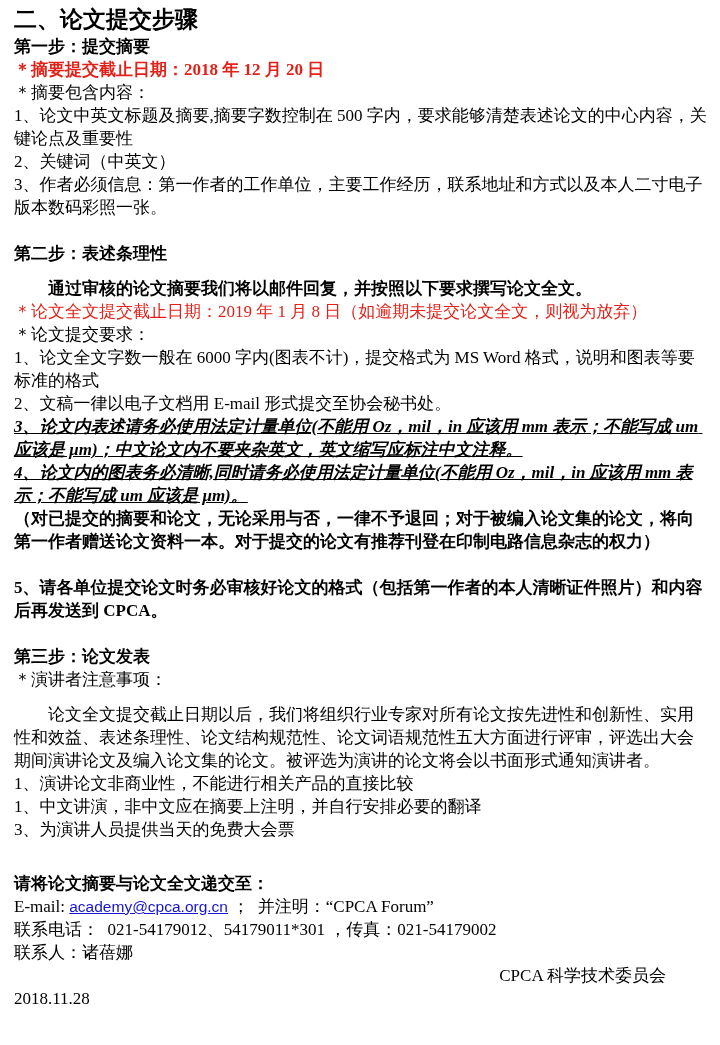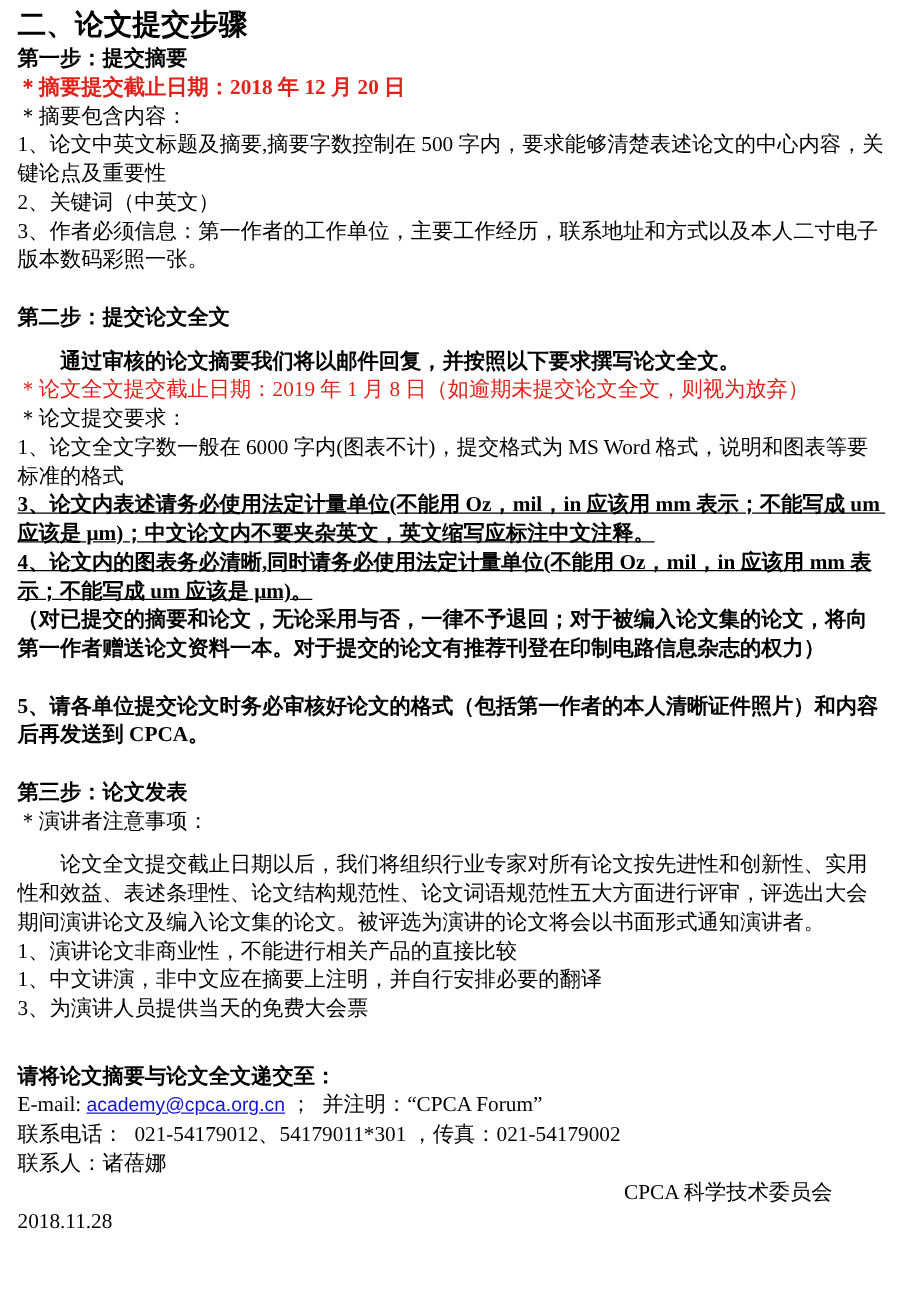--- a/index.html
+++ b/index.html
@@ -34,20 +34,21 @@
   }
   .t {
     font-size: 23px;
     line-height: 30px;
     font-weight: bold;
   }
   .b { font-weight: bold; }
   .red { color: var(--red); }
   .ul-bi {
     font-weight: bold;
+    font-style: italic;
     text-decoration: underline;
   }
   .indent { text-indent: 2em; margin-top: 12px; }
   .gap { height: 23px; }
   .gap-lg { height: 31px; }
   .sig {
     text-align: right;
     padding-right: 42px;
   }
   .sig-date {
@@ -71,25 +72,26 @@
 
   <div class="line b">第一步：提交摘要</div>
   <div class="line b red">＊摘要提交截止日期：2018 年 12 月 20 日</div>
   <div class="line">＊摘要包含内容：</div>
   <div class="line">1、论文中英文标题及摘要,摘要字数控制在 500 字内，要求能够清楚表述论文的中心内容，关键论点及重要性</div>
   <div class="line">2、关键词（中英文）</div>
   <div class="line">3、作者必须信息：第一作者的工作单位，主要工作经历，联系地址和方式以及本人二寸电子版本数码彩照一张。</div>
 
   <div class="gap"></div>
 
-  <div class="line b">第二步：提交论文全文</div>
+  <div class="line b">第二步：表述条理性</div>
   <div class="line b indent">通过审核的论文摘要我们将以邮件回复，并按照以下要求撰写论文全文。</div>
   <div class="line red">＊论文全文提交截止日期：2019 年 1 月 8 日（如逾期未提交论文全文，则视为放弃）</div>
   <div class="line">＊论文提交要求：</div>
   <div class="line">1、论文全文字数一般在 6000 字内(图表不计)，提交格式为 MS Word 格式，说明和图表等要标准的格式</div>
+  <div class="line">2、文稿一律以电子文档用 E-mail 形式提交至协会秘书处。</div>
   <div class="line ul-bi">3、论文内表述请务必使用法定计量单位(不能用 Oz，mil，in 应该用 mm 表示；不能写成 um 应该是 μm)；中文论文内不要夹杂英文，英文缩写应标注中文注释。</div>
   <div class="line ul-bi">4、论文内的图表务必清晰,同时请务必使用法定计量单位(不能用 Oz，mil，in 应该用 mm 表示；不能写成 um 应该是 μm)。</div>
   <div class="line b">（对已提交的摘要和论文，无论采用与否，一律不予退回；对于被编入论文集的论文，将向第一作者赠送论文资料一本。对于提交的论文有推荐刊登在印制电路信息杂志的权力）</div>
 
   <div class="gap"></div>
 
   <div class="line b">5、请各单位提交论文时务必审核好论文的格式（包括第一作者的本人清晰证件照片）和内容后再发送到 CPCA。</div>
 
   <div class="gap"></div>
 

